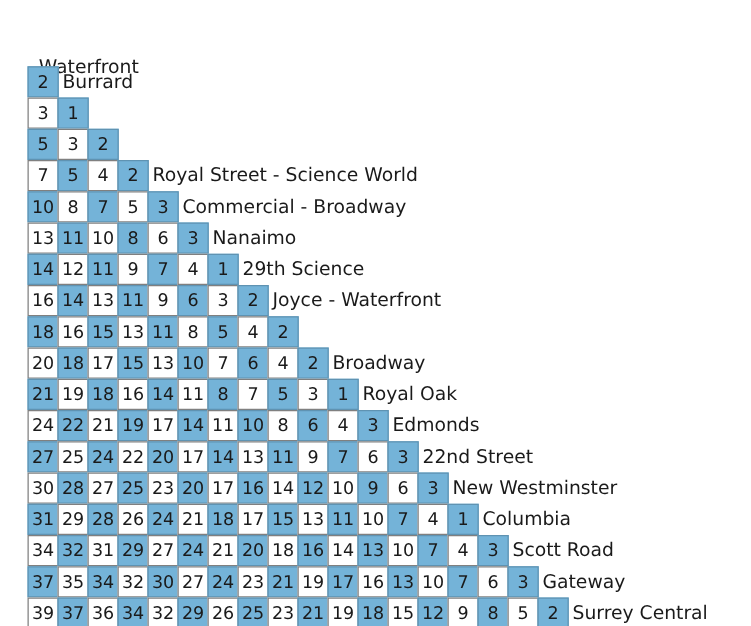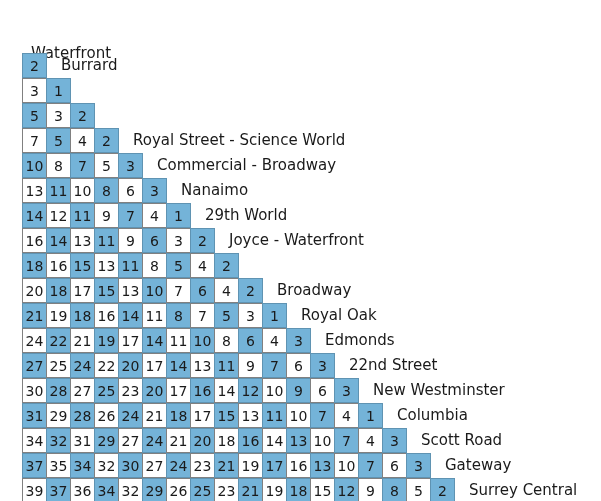--- a/index.html
+++ b/index.html
@@ -48,21 +48,21 @@
   .cell.filled {
     background: #74b3d8;
     border-color: #5f93b2;
   }
   .row-label {
     display: flex;
     align-items: center;
     font-size: 15px;
     line-height: 1;
     color: #1a1a1a;
-    padding-left: 15px;
+    padding-left: 4px;
     height: 25px;
     white-space: nowrap;
   }
   .head-label {
     font-size: 15px;
     line-height: 1;
     color: #1a1a1a;
     white-space: nowrap;
     padding-left: 9px;
   }
@@ -112,21 +112,21 @@
       <div class="row-label">Nanaimo</div>
     </div>
     <div class="matrix-row" style="position: absolute; left: 22px; top: 203px;">
       <div class="cell filled">14</div>
       <div class="cell">12</div>
       <div class="cell filled">11</div>
       <div class="cell">9</div>
       <div class="cell filled">7</div>
       <div class="cell">4</div>
       <div class="cell filled">1</div>
-      <div class="row-label">29th World</div>
+      <div class="row-label">29th Science</div>
     </div>
     <div class="matrix-row" style="position: absolute; left: 22px; top: 228px;">
       <div class="cell">16</div>
       <div class="cell filled">14</div>
       <div class="cell">13</div>
       <div class="cell filled">11</div>
       <div class="cell">9</div>
       <div class="cell filled">6</div>
       <div class="cell">3</div>
       <div class="cell filled">2</div>

